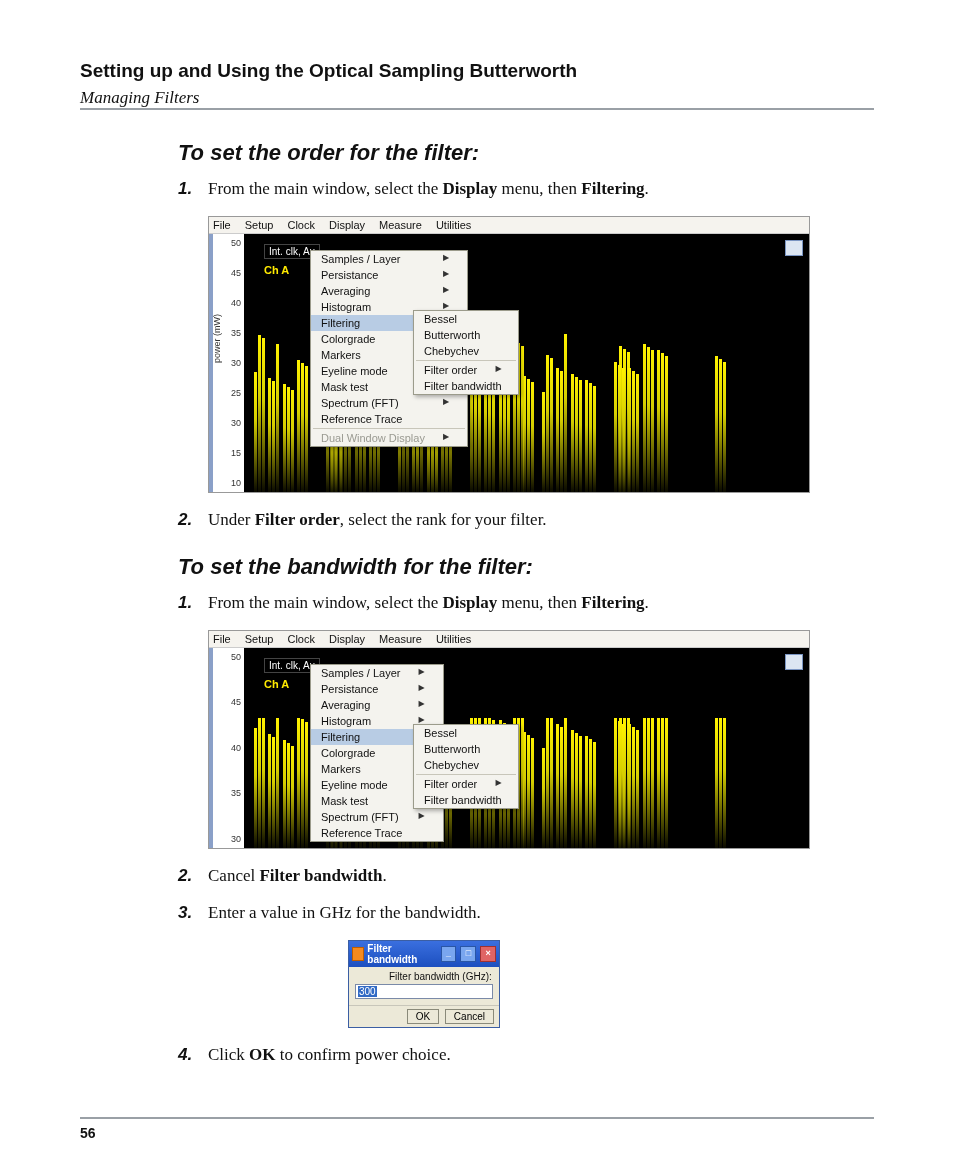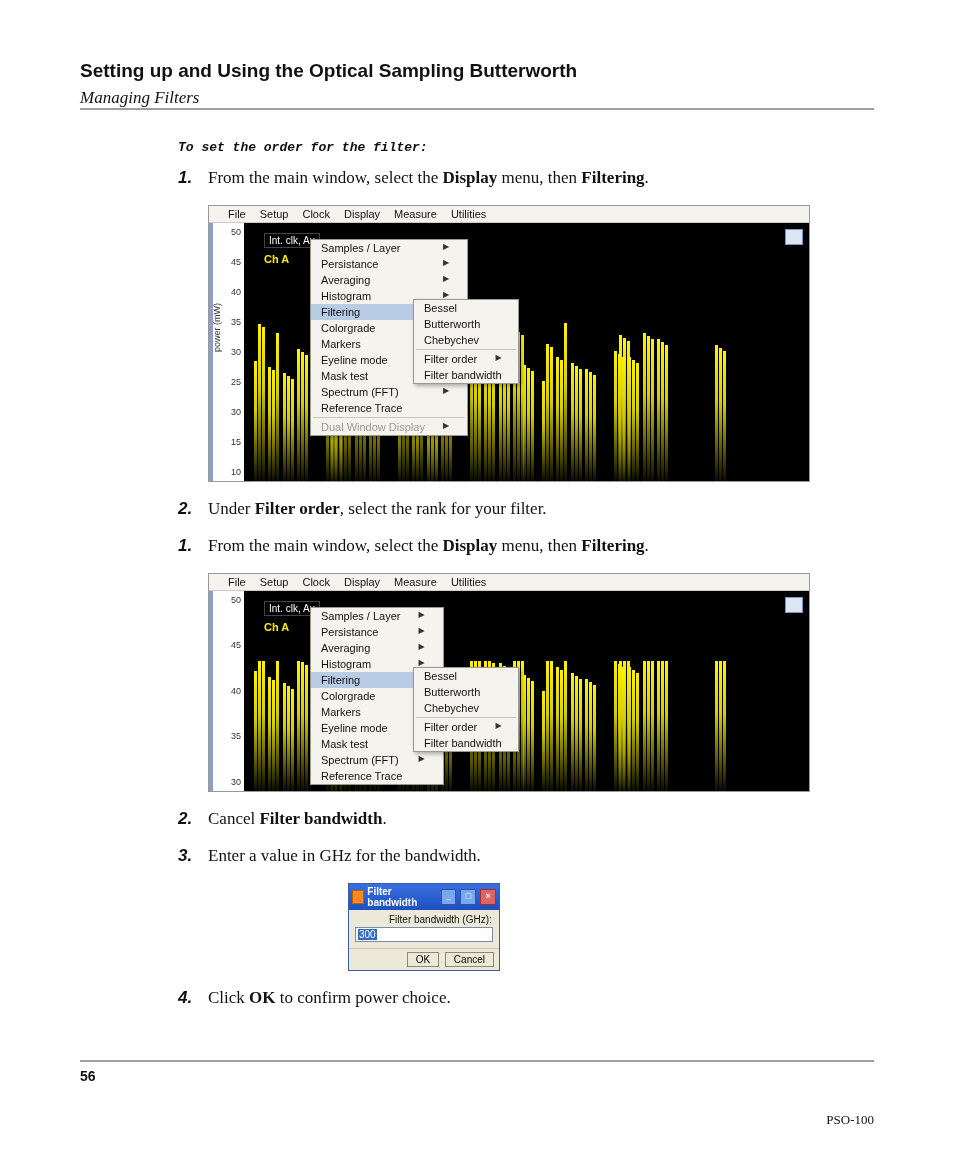--- a/index.html
+++ b/index.html
@@ -27,24 +27,24 @@
   hr.rule {
     border: none;
     border-top: 2px solid #9aa0a6;
     margin: 0 0 30px 0;
   }
   .content {
     margin-left: 98px;
     margin-right: 0;
   }
   .subheading {
-    font-family: Liberation Mono, monospace;
+    font-family: Liberation Sans, sans-serif;
     font-weight: bold;
     font-style: italic;
-    font-size: 13px;
+    font-size: 22px;
     margin: 22px 0 10px 0;
   }
   .step {
     display: flex;
     margin: 8px 0 12px 0;
     line-height: 1.5;
   }
   .step-num {
     font-family: Arial, Helvetica, sans-serif;
     font-weight: bold;
@@ -61,21 +61,21 @@
     border: 1px solid #999;
     width: 600px;
     font-family: 'MS Sans Serif', Tahoma, Arial, sans-serif;
     font-size: 11px;
     background: #ece9d8;
     position: relative;
   }
   .menubar {
     background: #f5f3ee;
     border-bottom: 1px solid #ccc;
-    padding: 2px 19px;
+    padding: 2px 4px;
     display: flex;
     gap: 14px;
   }
   .menubar span { color: #111; }
   .plotwrap {
     display: flex;
     border-left: 4px solid #8aa0c8;
     background: #fff;
     height: 258px;
     position: relative;
@@ -480,20 +480,21 @@
     </div>
   </div>
 
   <div class="step">
     <div class="step-num">2.</div>
     <div class="step-body">
       <span>Under </span><b>Filter order</b><span>, select the rank for your filter.</span>
     </div>
   </div>
 
+  <div class="subheading">To set the bandwidth for the filter:</div>
 
   <div class="step">
     <div class="step-num">1.</div>
     <div class="step-body">
       <span>From the main window, select the </span><b>Display</b><span> menu, then </span><b>Filtering</b><span>.</span>
     </div>
   </div>
 
   <div class="appshot short">
     <div class="menubar">

